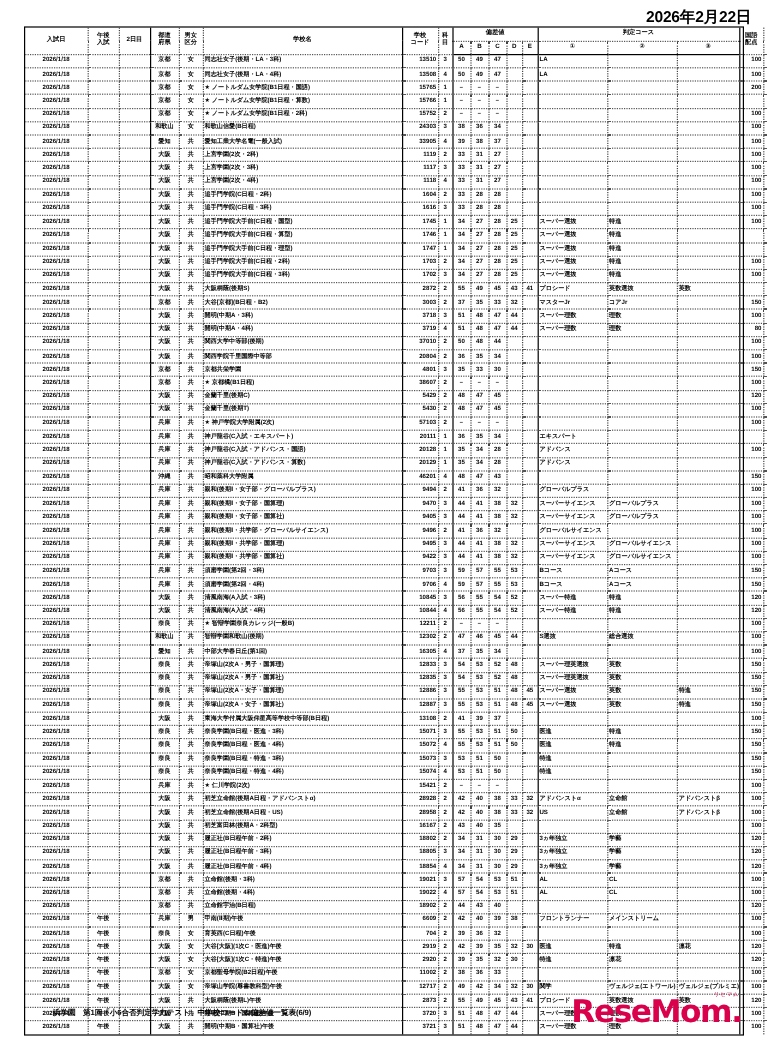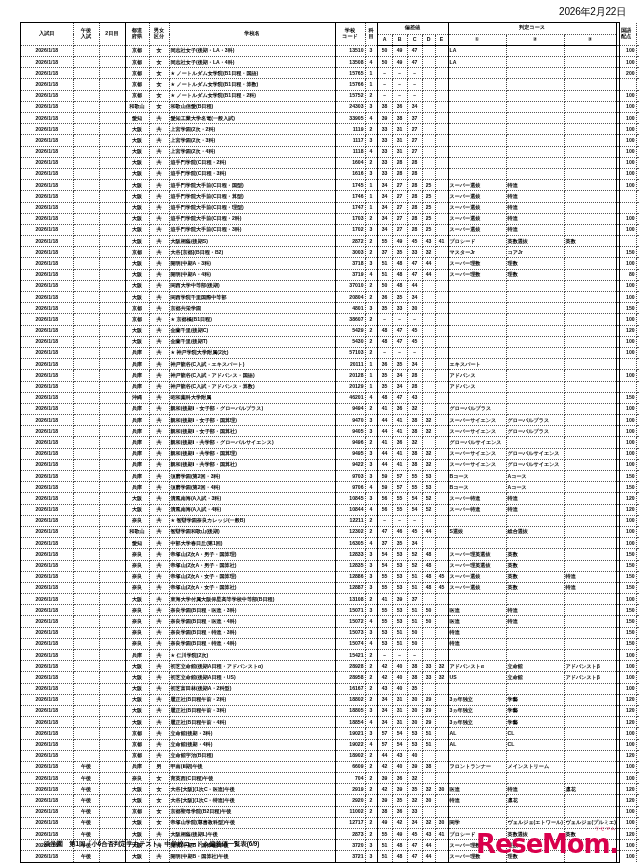--- a/index.html
+++ b/index.html
@@ -8,21 +8,21 @@
     background:#ffffff;
     font-family:"Liberation Sans","DejaVu Sans",sans-serif;
     color:#000;
     overflow:hidden;
   }
   .page{position:relative;width:640px;height:867px;box-sizing:border-box;}
 
   
   .doc-date{
     position:absolute;top:5px;right:14px;
-    font-size:10px;font-weight:normal;letter-spacing:-0.2px;
+    font-size:13px;font-weight:bold;letter-spacing:-0.2px;
   }
 
   
   .table-wrap{
     position:absolute;left:20px;top:22px;width:600px;
     border:1.4px solid #000;
     box-sizing:border-box;
     background:#fff;
   }
   table.grid{

